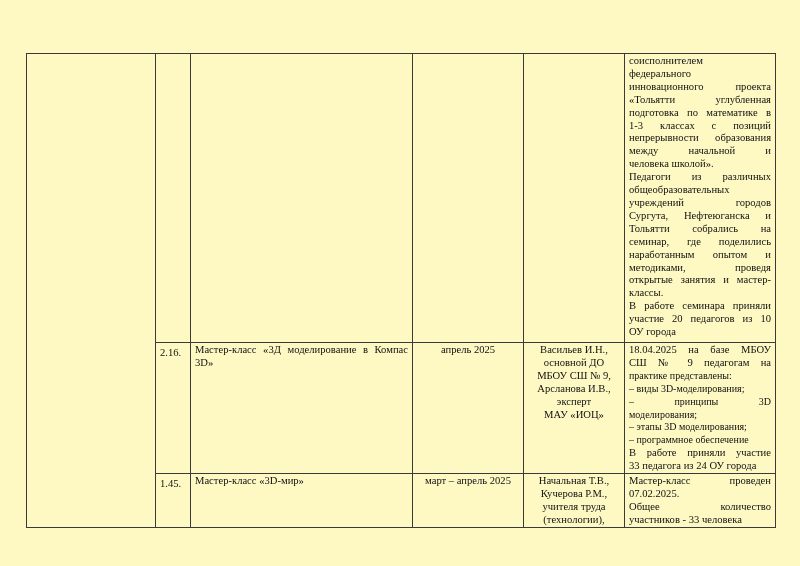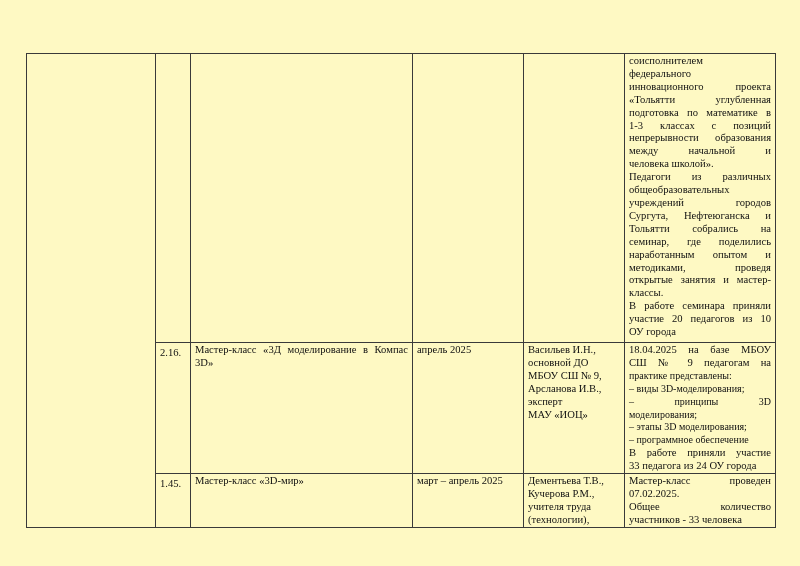--- a/index.html
+++ b/index.html
@@ -6,21 +6,21 @@
   body { width: 800px; height: 566px; position: relative; overflow: hidden;
          font-family: "Liberation Serif", serif; color: #111; }
   .page { position: absolute; left: 0; top: 0; width: 800px; height: 566px; background: #fef9c3; }
   table.doc { position: absolute; left: 26px; top: 53px; border-collapse: collapse;
               table-layout: fixed; width: 749px; }
   table.doc td { border: 1px solid #3a3a3a; vertical-align: top; padding: 1px 4px 0 4px;
                  font-size: 10.6px; line-height: 12.9px; }
   td.c-blank { border-bottom: none; }
   .num { text-align: left; padding-top: 4px !important; }
   .just { text-align: justify; text-align-last: left; margin-left: 48px; }
-  .center { text-align: left; }
+  .center { text-align: center; }
   .line { display: block; }
   .line.j { text-align: justify; text-align-last: justify; }
   .small { font-size: 10px; }
 </style>
 </head>
 <body>
 
 <div class="page">
   <table class="doc">
     <colgroup>
@@ -86,21 +86,21 @@
         <span class="line small">– программное обеспечение</span>
         <span class="line j">В работе приняли участие</span>
         <span class="line">33 педагога из 24 ОУ города</span>
       </td>
     </tr>
     <tr style="height:53px">
       <td class="num">1.45.</td>
       <td>Мастер-класс «3D-мир»</td>
       <td class="center">март – апрель 2025</td>
       <td class="center">
-        <span class="line">Дементьева Т.В.,</span>
+        <span class="line">Начальная Т.В.,</span>
         <span class="line">Кучерова Р.М.,</span>
         <span class="line">учителя труда</span>
         <span class="line">(технологии),</span>
       </td>
       <td>
         <span class="line j">Мастер-класс проведен</span>
         <span class="line">07.02.2025.</span>
         <span class="line j">Общее количество</span>
         <span class="line">участников - 33 человека</span>
       </td>

